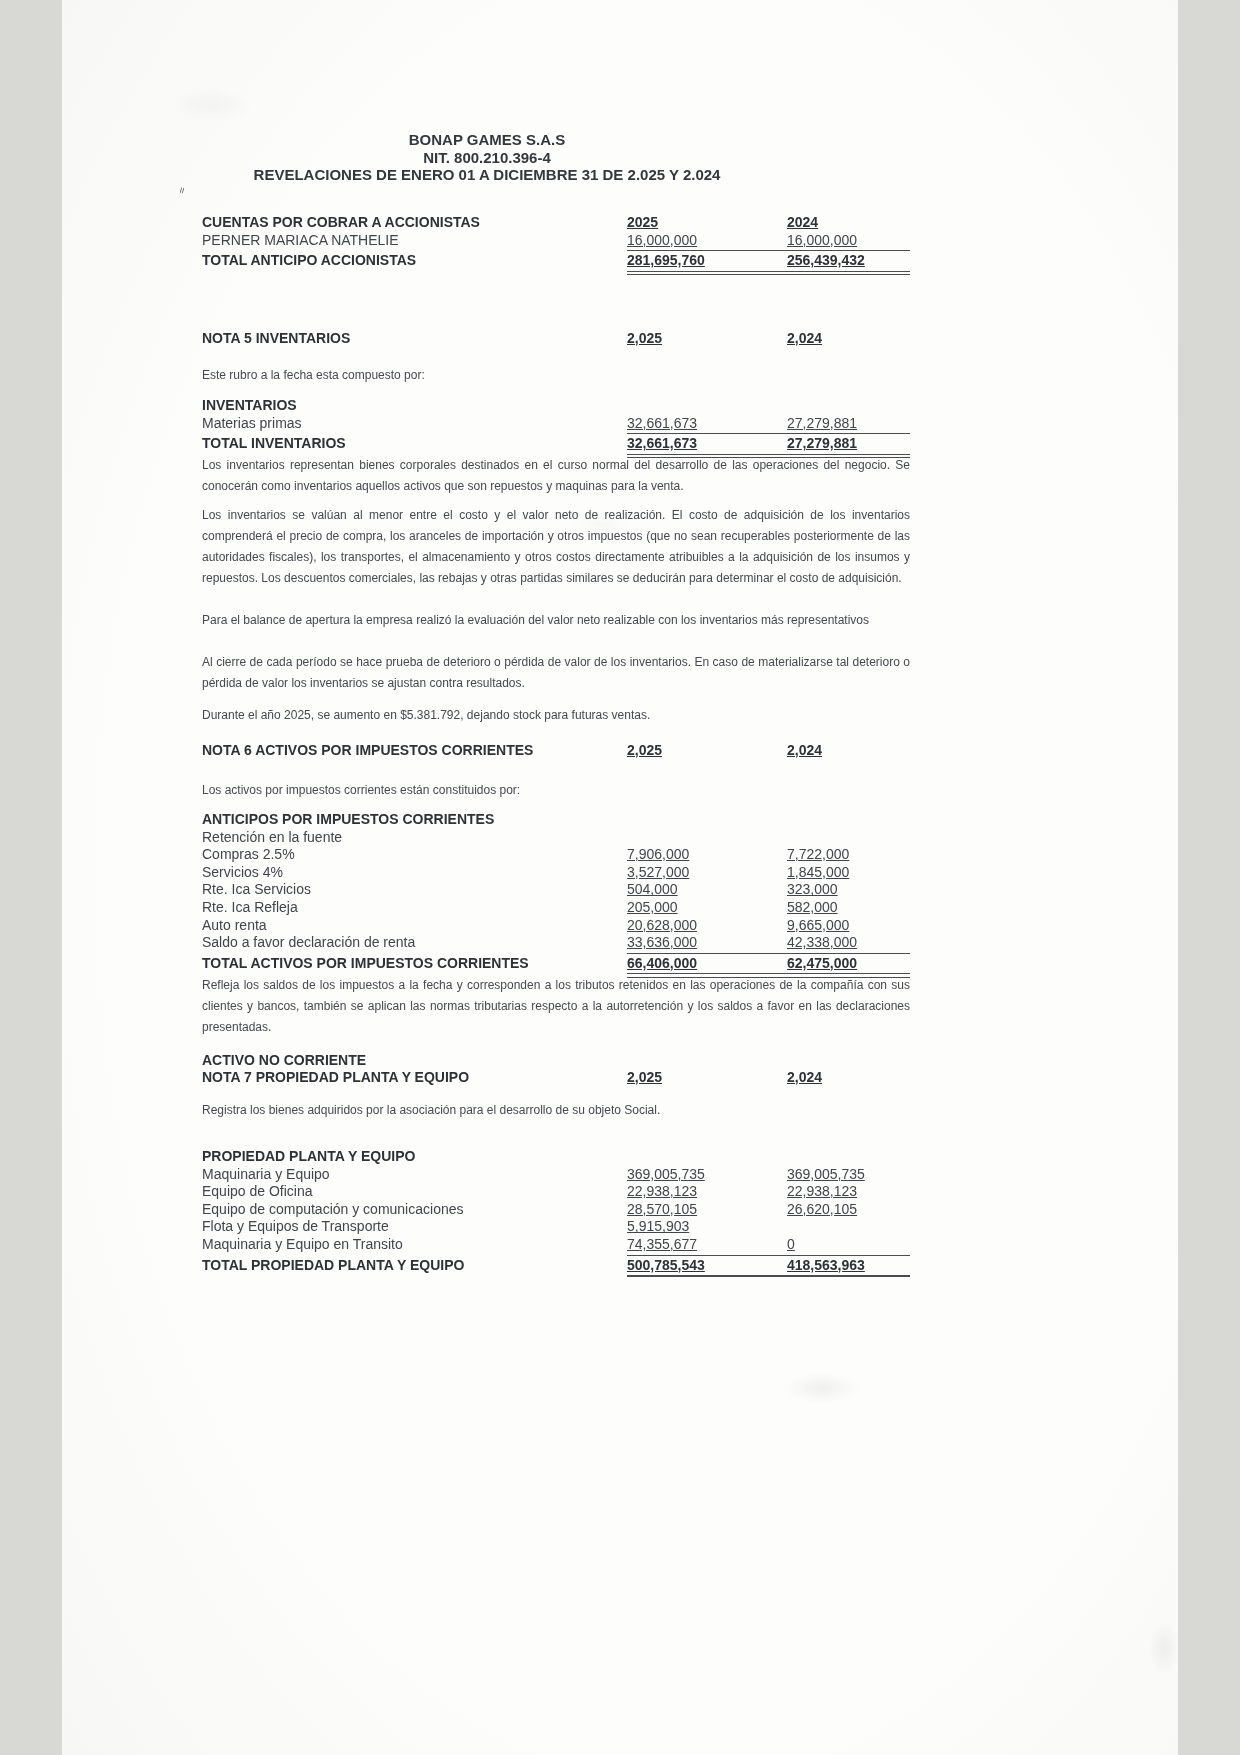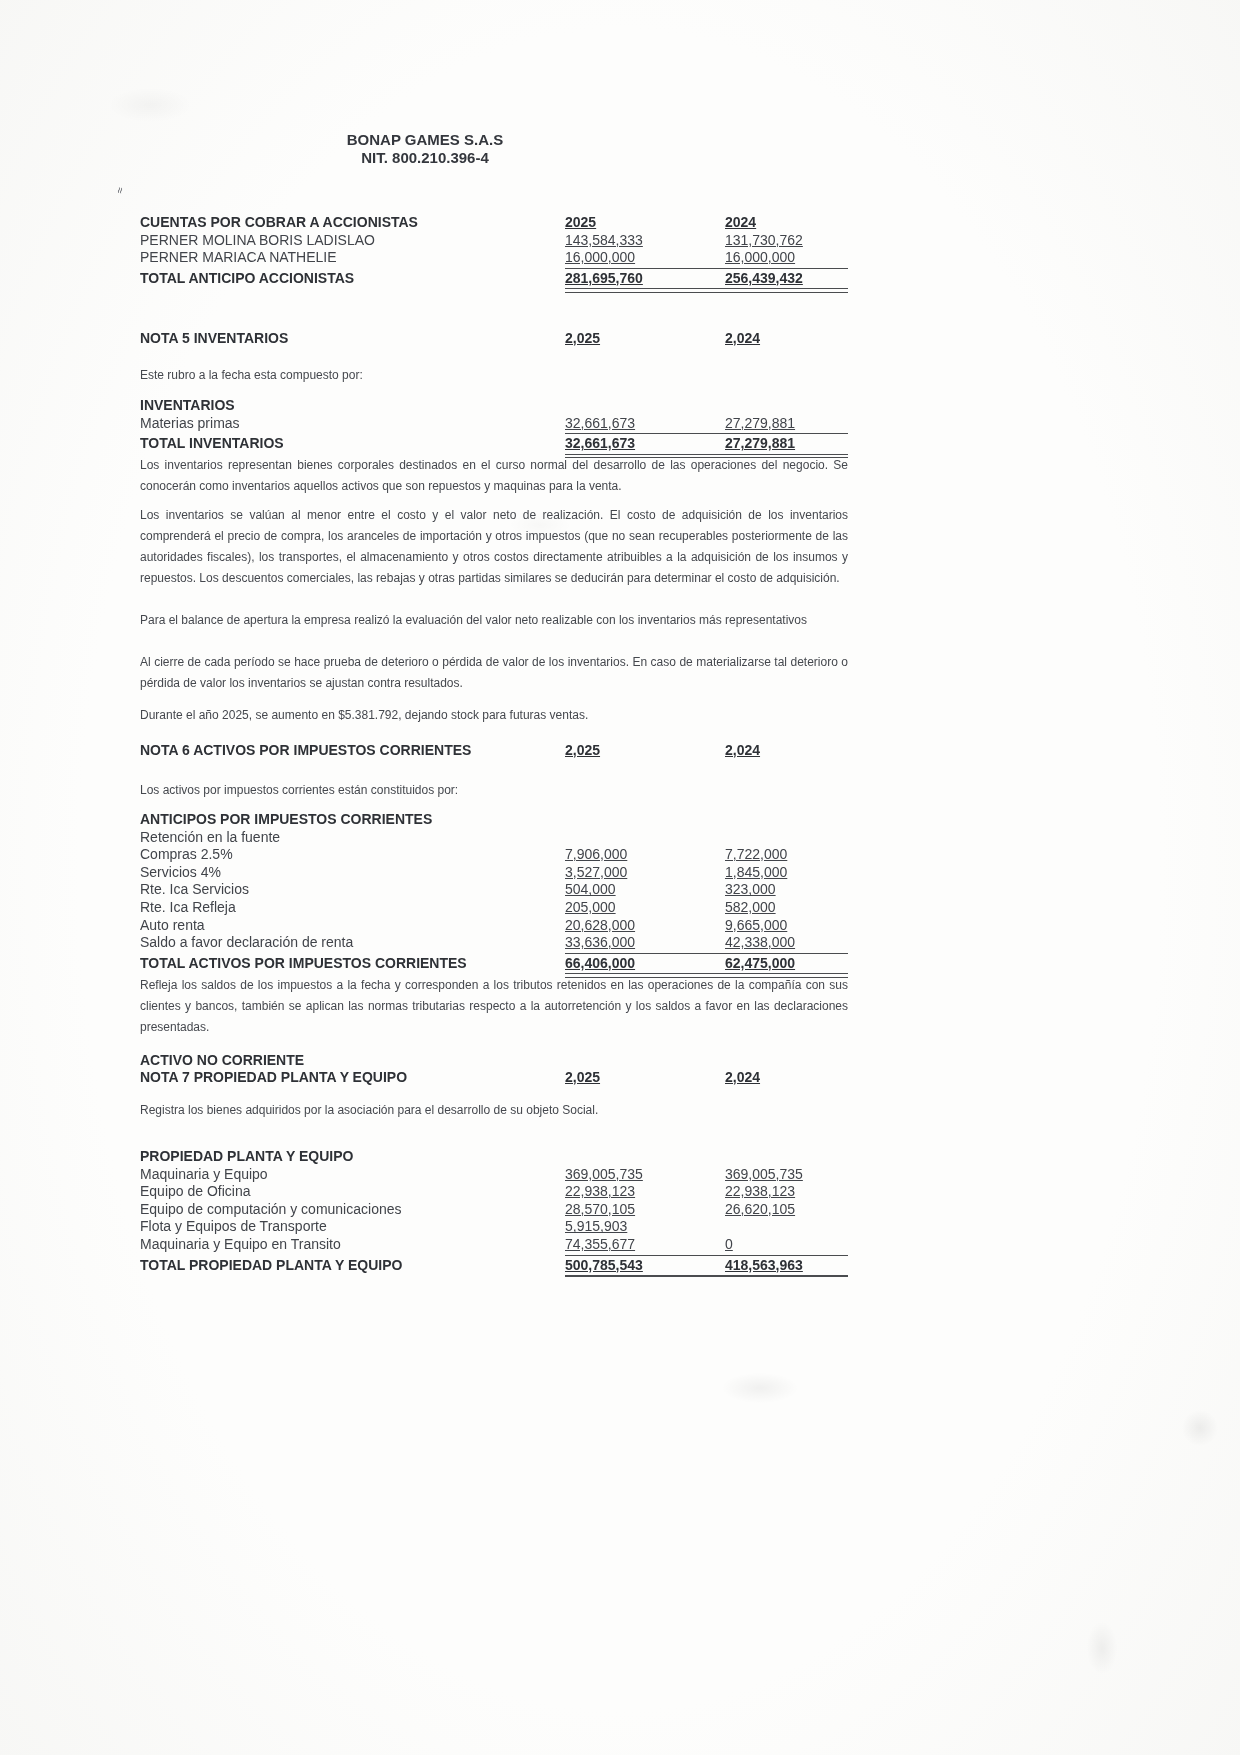--- a/index.html
+++ b/index.html
@@ -1,18 +1,18 @@
 <!DOCTYPE html>
 <html><head>
 <meta charset="utf-8">
 <style>
   html,body{margin:0;padding:0;background:#d8d8d5;}
   .sheet{
     position:relative;
-    width:1240px;height:1755px;
+    width:1116px;height:1755px;
     margin:0 auto;
     background:
       radial-gradient(ellipse 60px 25px at 150px 105px, rgba(0,0,0,0.03), transparent 70%),
       radial-gradient(ellipse 45px 18px at 540px 525px, rgba(0,0,0,0.025), transparent 70%),
       radial-gradient(ellipse 55px 22px at 760px 1388px, rgba(0,0,0,0.05), transparent 70%),
       radial-gradient(ellipse 26px 26px at 1200px 1428px, rgba(0,0,0,0.06), transparent 70%),
       radial-gradient(ellipse 22px 38px at 1102px 1648px, rgba(0,0,0,0.05), transparent 70%),
       radial-gradient(ellipse 900px 1400px at 620px 870px, #fdfdfc 60%, #f6f6f4 100%);
     font-family:"Liberation Sans","DejaVu Sans",sans-serif;
     color:#41444a;
@@ -36,37 +36,33 @@
 </head>
 <body>
 
 <div class="sheet">
 
   <span class="artifact">≈</span>
 
   <div class="doc-header">
     <div>BONAP GAMES S.A.S</div>
     <div>NIT.  800.210.396-4</div>
+    <div>REVELACIONES DE ENERO 01 A DICIEMBRE 31 DE 2.025 Y 2.024</div>
   </div>
 
   <div class="content">
 
     <div class="abs" style="top:214px">
       <div class="grid trow">
         <span class="b">CUENTAS POR COBRAR A ACCIONISTAS</span>
         <span class="num b">2025</span>
         <span class="num b">2024</span>
       </div>
       <div>
 
-      <div class="grid trow">
-            <span>PERNER MOLINA BORIS LADISLAO</span>
-            <span class="num">143,584,333</span>
-            <span class="num">131,730,762</span>
-          </div>
           <div class="grid trow">
             <span>PERNER MARIACA NATHELIE</span>
             <span class="num">16,000,000</span>
             <span class="num">16,000,000</span>
           </div>
         </div>
       <div class="rule"></div>
       <div class="grid trow">
         <span class="b">TOTAL ANTICIPO ACCIONISTAS</span>
         <span class="num b">281,695,760</span>

